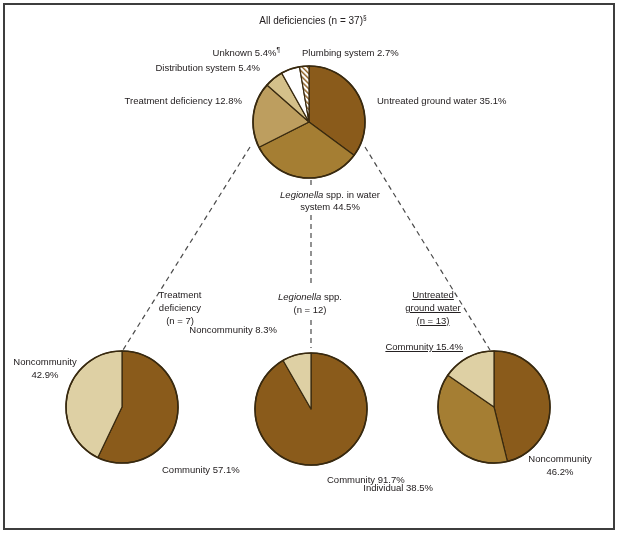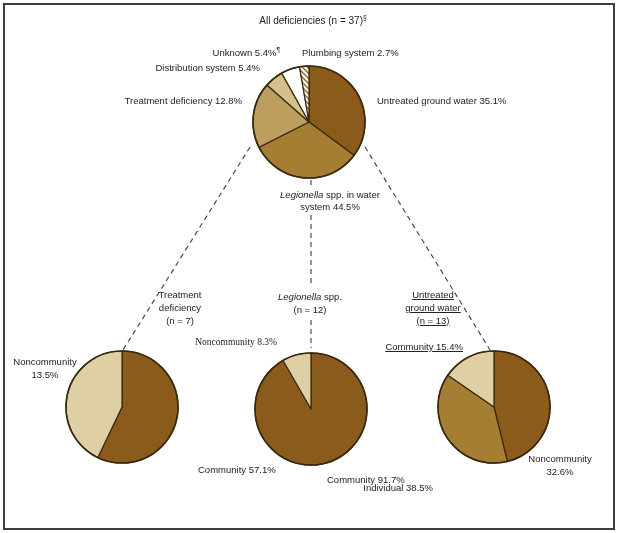--- a/index.html
+++ b/index.html
@@ -102,26 +102,26 @@
     <span>(n = 12)</span>
   </div>
   <div class="lbl center branch-title" style="left:433px;top:288px;text-decoration:underline;">
     <span>Untreated</span><br>
     <span>ground water</span><br>
     <span>(n = 13)</span>
   </div>
 
   <div class="lbl center" style="left:45px;top:356px;">
     <span>Noncommunity</span><br>
-    <span>13.5%</span>
+    <span>42.9%</span>
   </div>
-  <div class="lbl" style="left:162px;top:464px;margin-left:36px;">Community 57.1%</div>
+  <div class="lbl" style="left:162px;top:464px;">Community 57.1%</div>
 
-  <div class="lbl right" style="right:341px;top:336px;font-family:Liberation Serif, serif;">Noncommunity 8.3%</div>
+  <div class="lbl right" style="right:341px;top:324px;">Noncommunity 8.3%</div>
   <div class="lbl" style="left:327px;top:474px;">Community 91.7%</div>
 
   <div class="lbl right" style="right:155px;top:341px;text-decoration:underline;">Community 15.4%</div>
   <div class="lbl right" style="right:185px;top:439px;margin-top:43px;">Individual 38.5%</div>
   <div class="lbl center" style="left:560px;top:453px;">
     <span>Noncommunity</span><br>
-    <span>32.6%</span>
+    <span>46.2%</span>
   </div>
 </div>
 
 </body></html>

